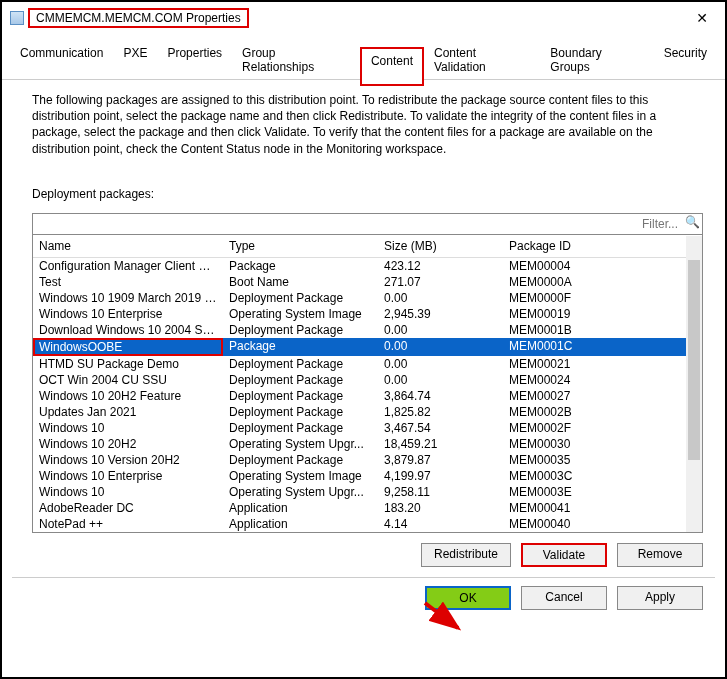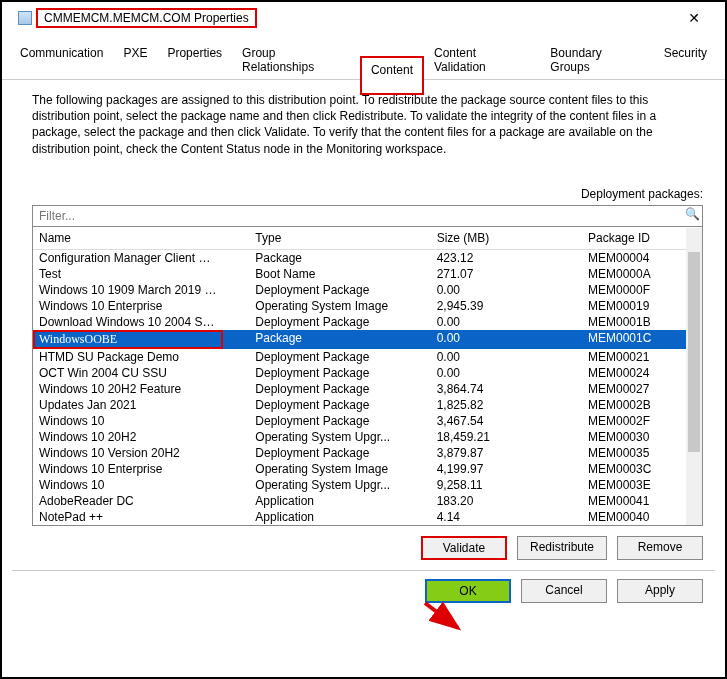--- a/index.html
+++ b/index.html
@@ -1,40 +1,40 @@
 <!DOCTYPE html>
 <html><head>
 <meta charset="utf-8">
 <style>
 * { box-sizing: border-box; margin: 0; padding: 0; font-family: "Segoe UI", Tahoma, sans-serif; font-size: 12px; }
 body { background: #fff; width: 727px; height: 679px; border: 2px solid #000; position: relative; }
-.titlebar { display: flex; align-items: center; padding: 6px 16px; }
+.titlebar { display: flex; align-items: center; padding: 6px 8px; }
 .title { border: 2px solid #d00; padding: 1px 6px; margin-left: 4px; }
 .close-x { margin-left: auto; width: 30px; text-align: center; font-size: 14px; }
 .tabs { display: flex; border-bottom: 1px solid #ccc; padding: 0 8px; margin-top: 6px; }
 .tab { padding: 5px 9px; border: 1px solid transparent; border-bottom: none; cursor: default; }
-.tab.active { border: 2px solid #d00; background: #fff; position: relative; top: 16px; }
+.tab.active { border: 2px solid #d00; background: #fff; position: relative; top: 7px; }
 .content-area { padding: 12px 22px 0 30px; }
 .desc { line-height: 1.35; margin-bottom: 30px; }
-.label-dp { margin-bottom: 4px; text-align: right; }
+.label-dp { margin-bottom: 12px; }
 .filter-box { display: flex; border: 1px solid #888; background: #fff; }
-.filter-box input { flex: 1; border: none; padding: 3px 6px; outline: none; color: #888; }
+.filter-box input { flex: 1; border: none; padding: 3px 6px; outline: none; color: #888; text-align: right; }
 .mag { width: 18px; text-align: center; color: #888; padding-top: 1px; }
 .grid-wrap { position: relative; }
 .grid { border: 1px solid #888; border-top: none; }
-.hdr, .row { display: flex; justify-content: space-between; }
+.hdr, .row { display: flex; }
 .hdr { background: #fff; border-bottom: 1px solid #ddd; }
 .hdr > div { padding: 4px 6px; }
 .row > div { padding: 1px 6px; white-space: nowrap; overflow: hidden; text-overflow: ellipsis; }
 .c-name { width: 190px; }
 .c-type { width: 155px; }
 .c-size { width: 125px; }
 .c-pid  { width: 120px; }
 .row.sel { background: #0a64c8; color: #fff; }
-.row.sel .c-name { border: 2px solid #d00; padding: 0 4px; background: #0a64c8; font-family: Liberation Serif, serif; }
+.row.sel .c-name { border: 2px solid #d00; padding: 0 4px; background: #0a64c8; }
 .vscroll { position: absolute; right: 1px; top: 1px; bottom: 1px; width: 16px; background: #f0f0f0; }
 .thumb { position: absolute; left: 2px; right: 2px; top: 24px; height: 200px; background: #c8c8c8; }
 .btnrow { display: flex; justify-content: flex-end; gap: 10px; padding: 10px 22px 0 0; }
 .btn { min-width: 86px; padding: 3px 12px; border: 1px solid #888; background: #f0f0f0; text-align: center; }
 .btn.validate { border: 2px solid #d00; }
 .btn.ok { border: 2px solid #0a64c8; background: #84cc16; }
 .footer-line { border-top: 1px solid #ccc; margin: 10px 10px 0 10px; }
 .arrow { position: absolute; left: 418px; top: 596px; pointer-events: none; }
 .icon-sys { width: 14px; height: 14px; border: 1px solid #5a8fc4; background: linear-gradient(#cfe3f5,#a8c8e8); }
 </style>
@@ -179,22 +179,22 @@
           </div>
         </div>
     </div>
     <div class="vscroll">
         <div class="thumb"></div>
       </div>
   </div>
 </div>
 
 <div class="btnrow">
+  <div class="btn">Redistribute</div>
   <div class="btn validate">Validate</div>
-  <div class="btn">Redistribute</div>
   <div class="btn">Remove</div>
 </div>
 
 <div class="footer-line"></div>
 
 <div class="btnrow" style="padding-top:8px;">
   <div class="btn ok">OK</div>
   <div class="btn">Cancel</div>
   <div class="btn">Apply</div>
 </div>

